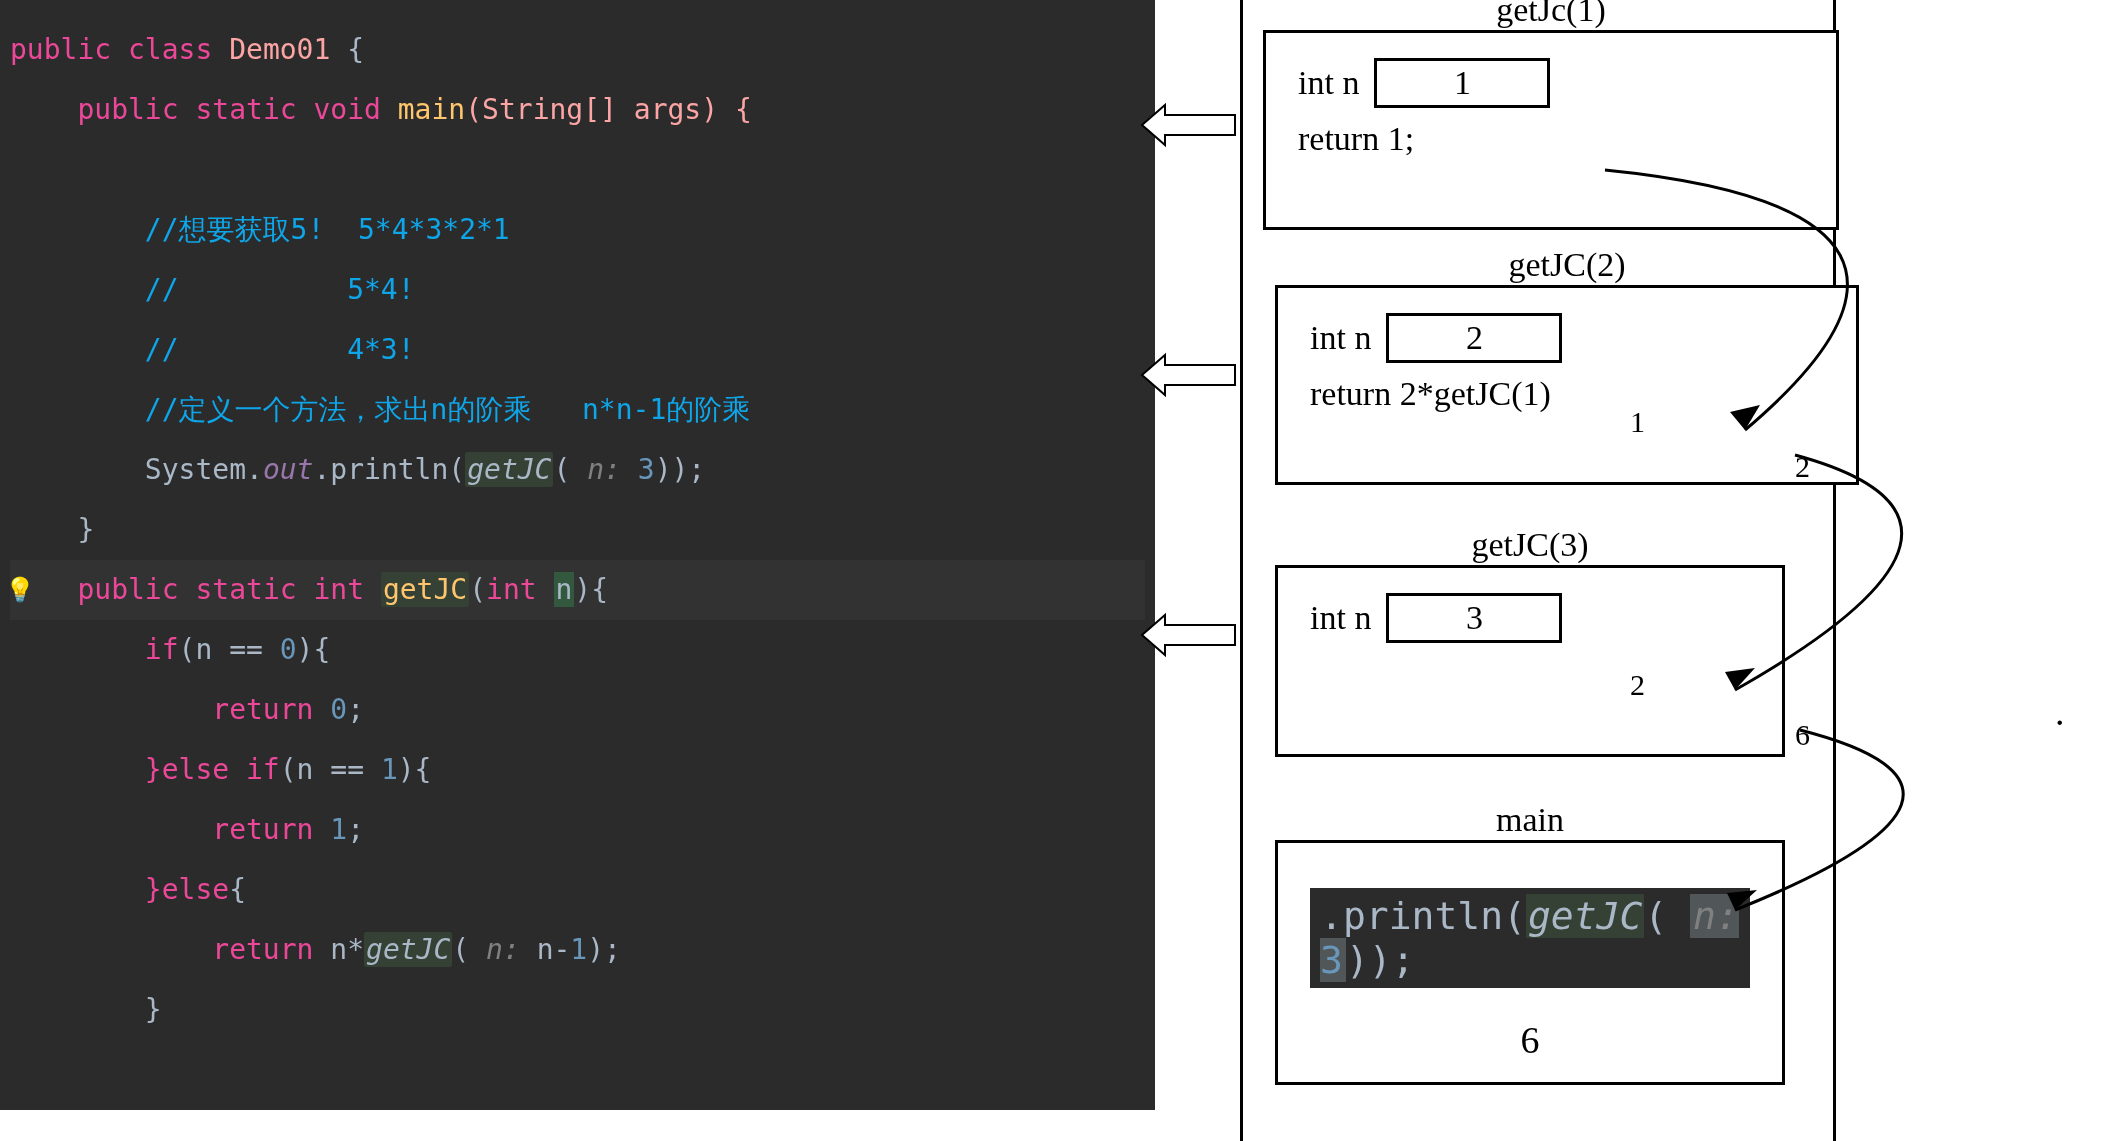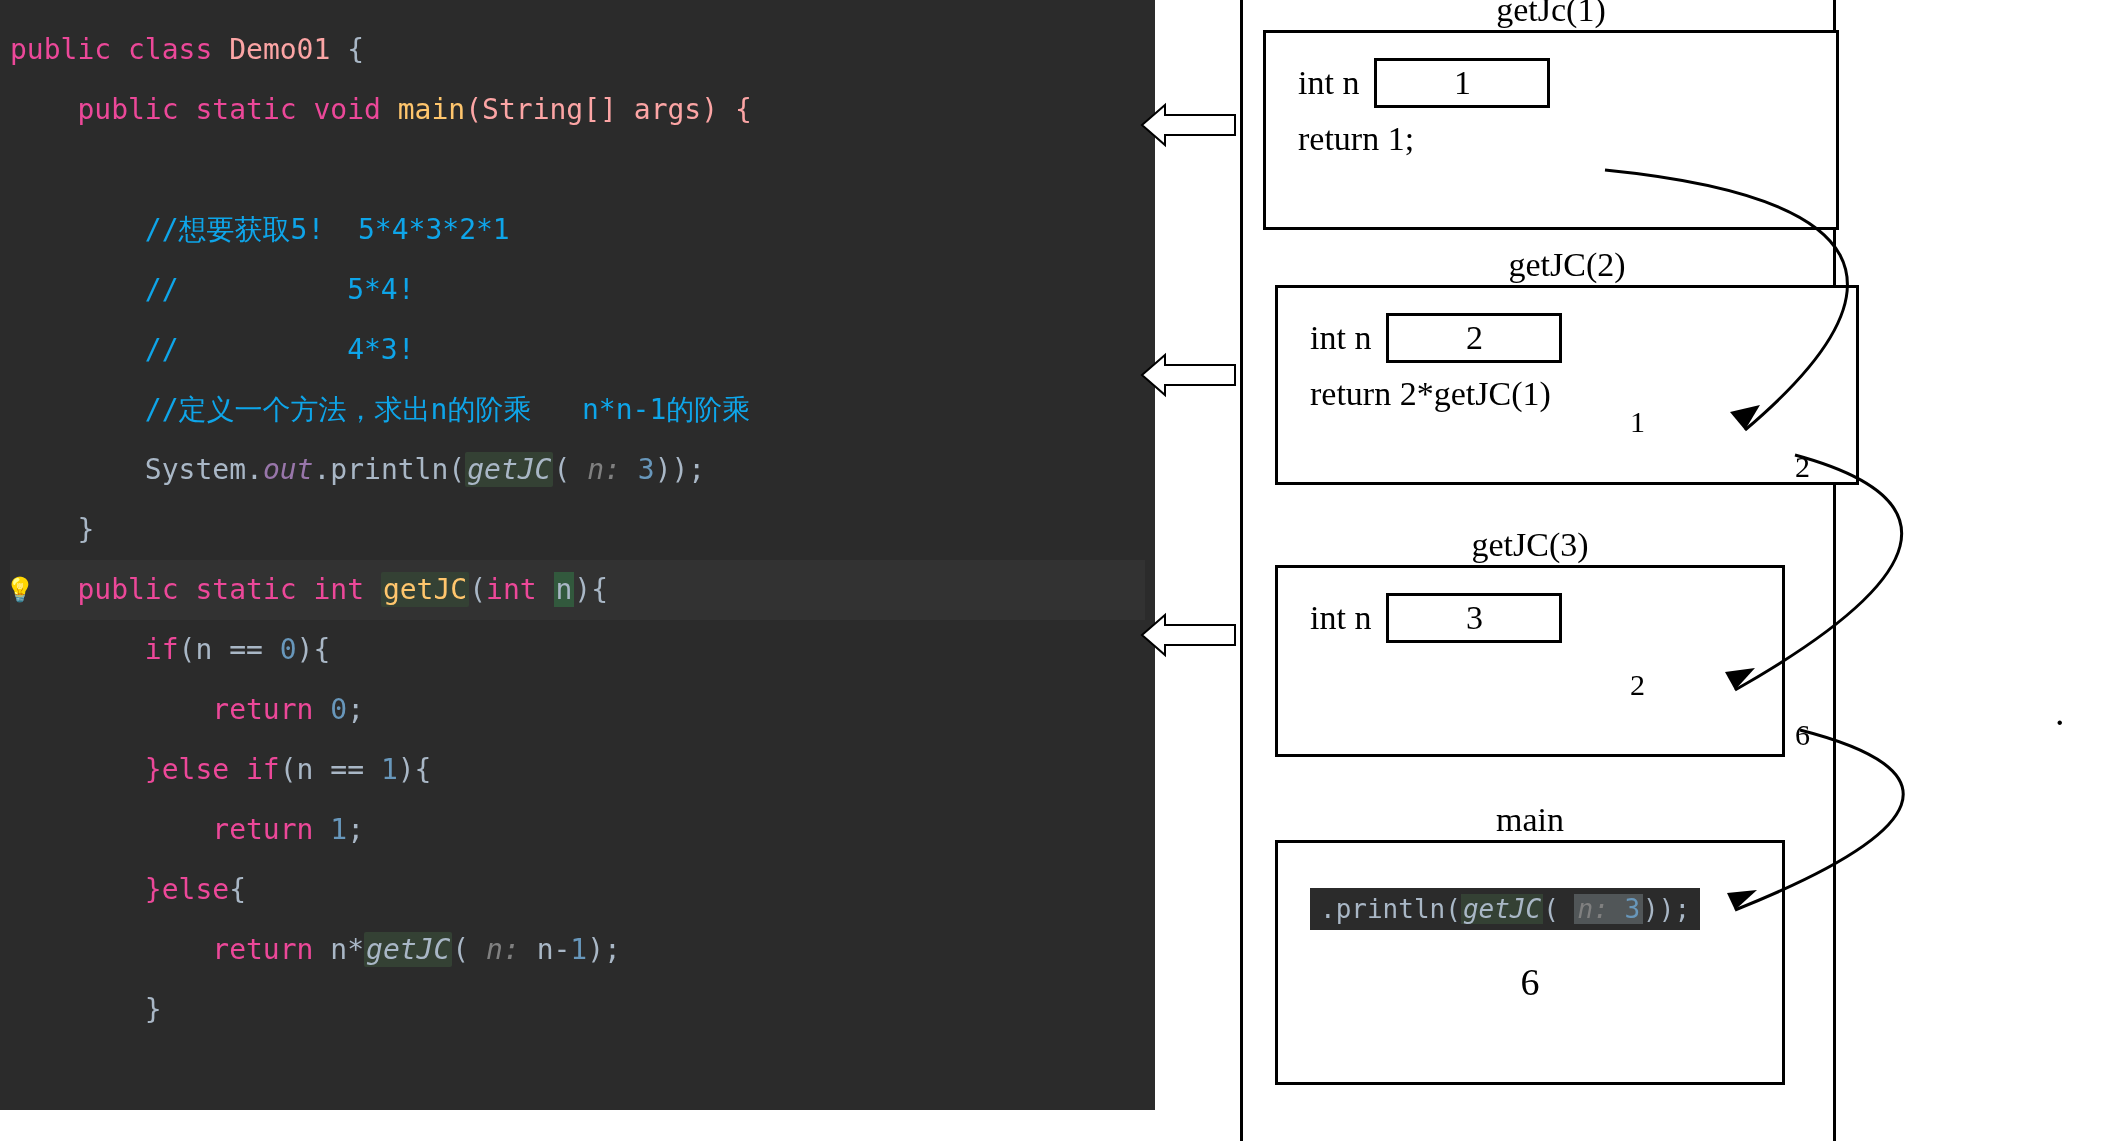--- a/index.html
+++ b/index.html
@@ -98,21 +98,21 @@
     .return-text {
       font-family: 'Times New Roman', serif;
       font-size: 34px;
       margin-top: 12px;
     }
     .code-chip {
       background: #2b2b2b;
       color: #a9b7c6;
       padding: 6px 10px;
       font-family: 'Consolas', monospace;
-      font-size: 26px;
+      font-size: 38px;
       display: inline-block;
     }
     .chip-italic { font-style: italic; }
     .chip-highlight { background: #344134; padding: 0 2px; }
     .chip-param-bg { background: #515658; padding: 0 3px; }
     .small-num {
       position: absolute;
       font-family: 'Times New Roman', serif;
       font-size: 30px;
       color: #000;

